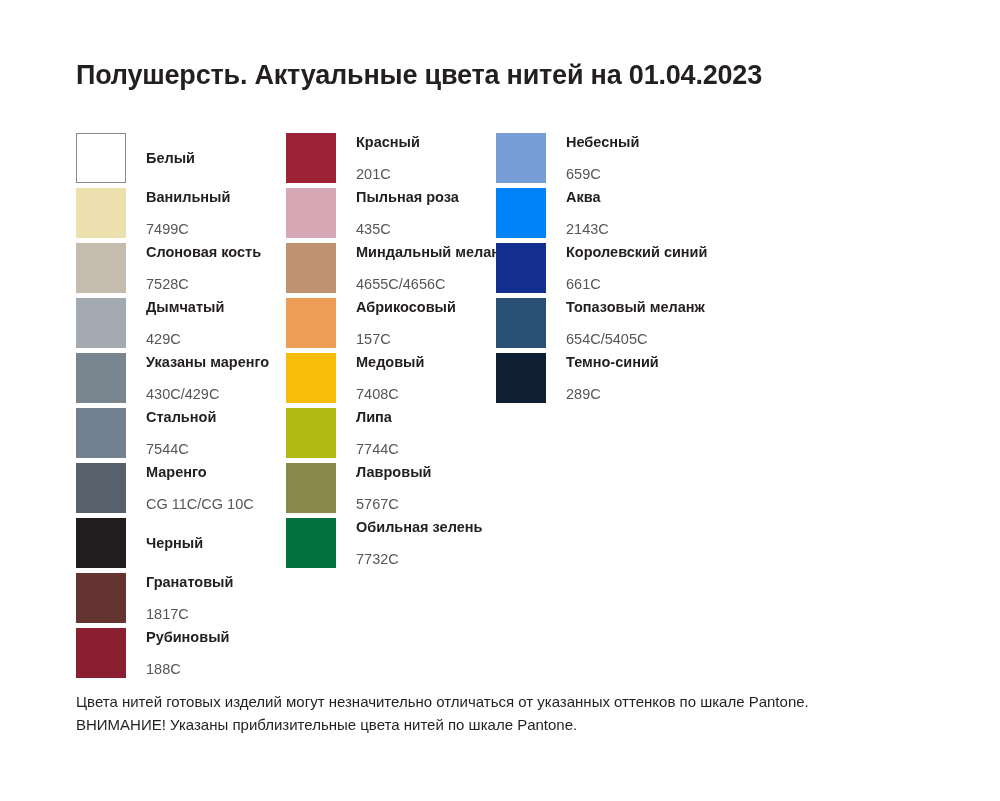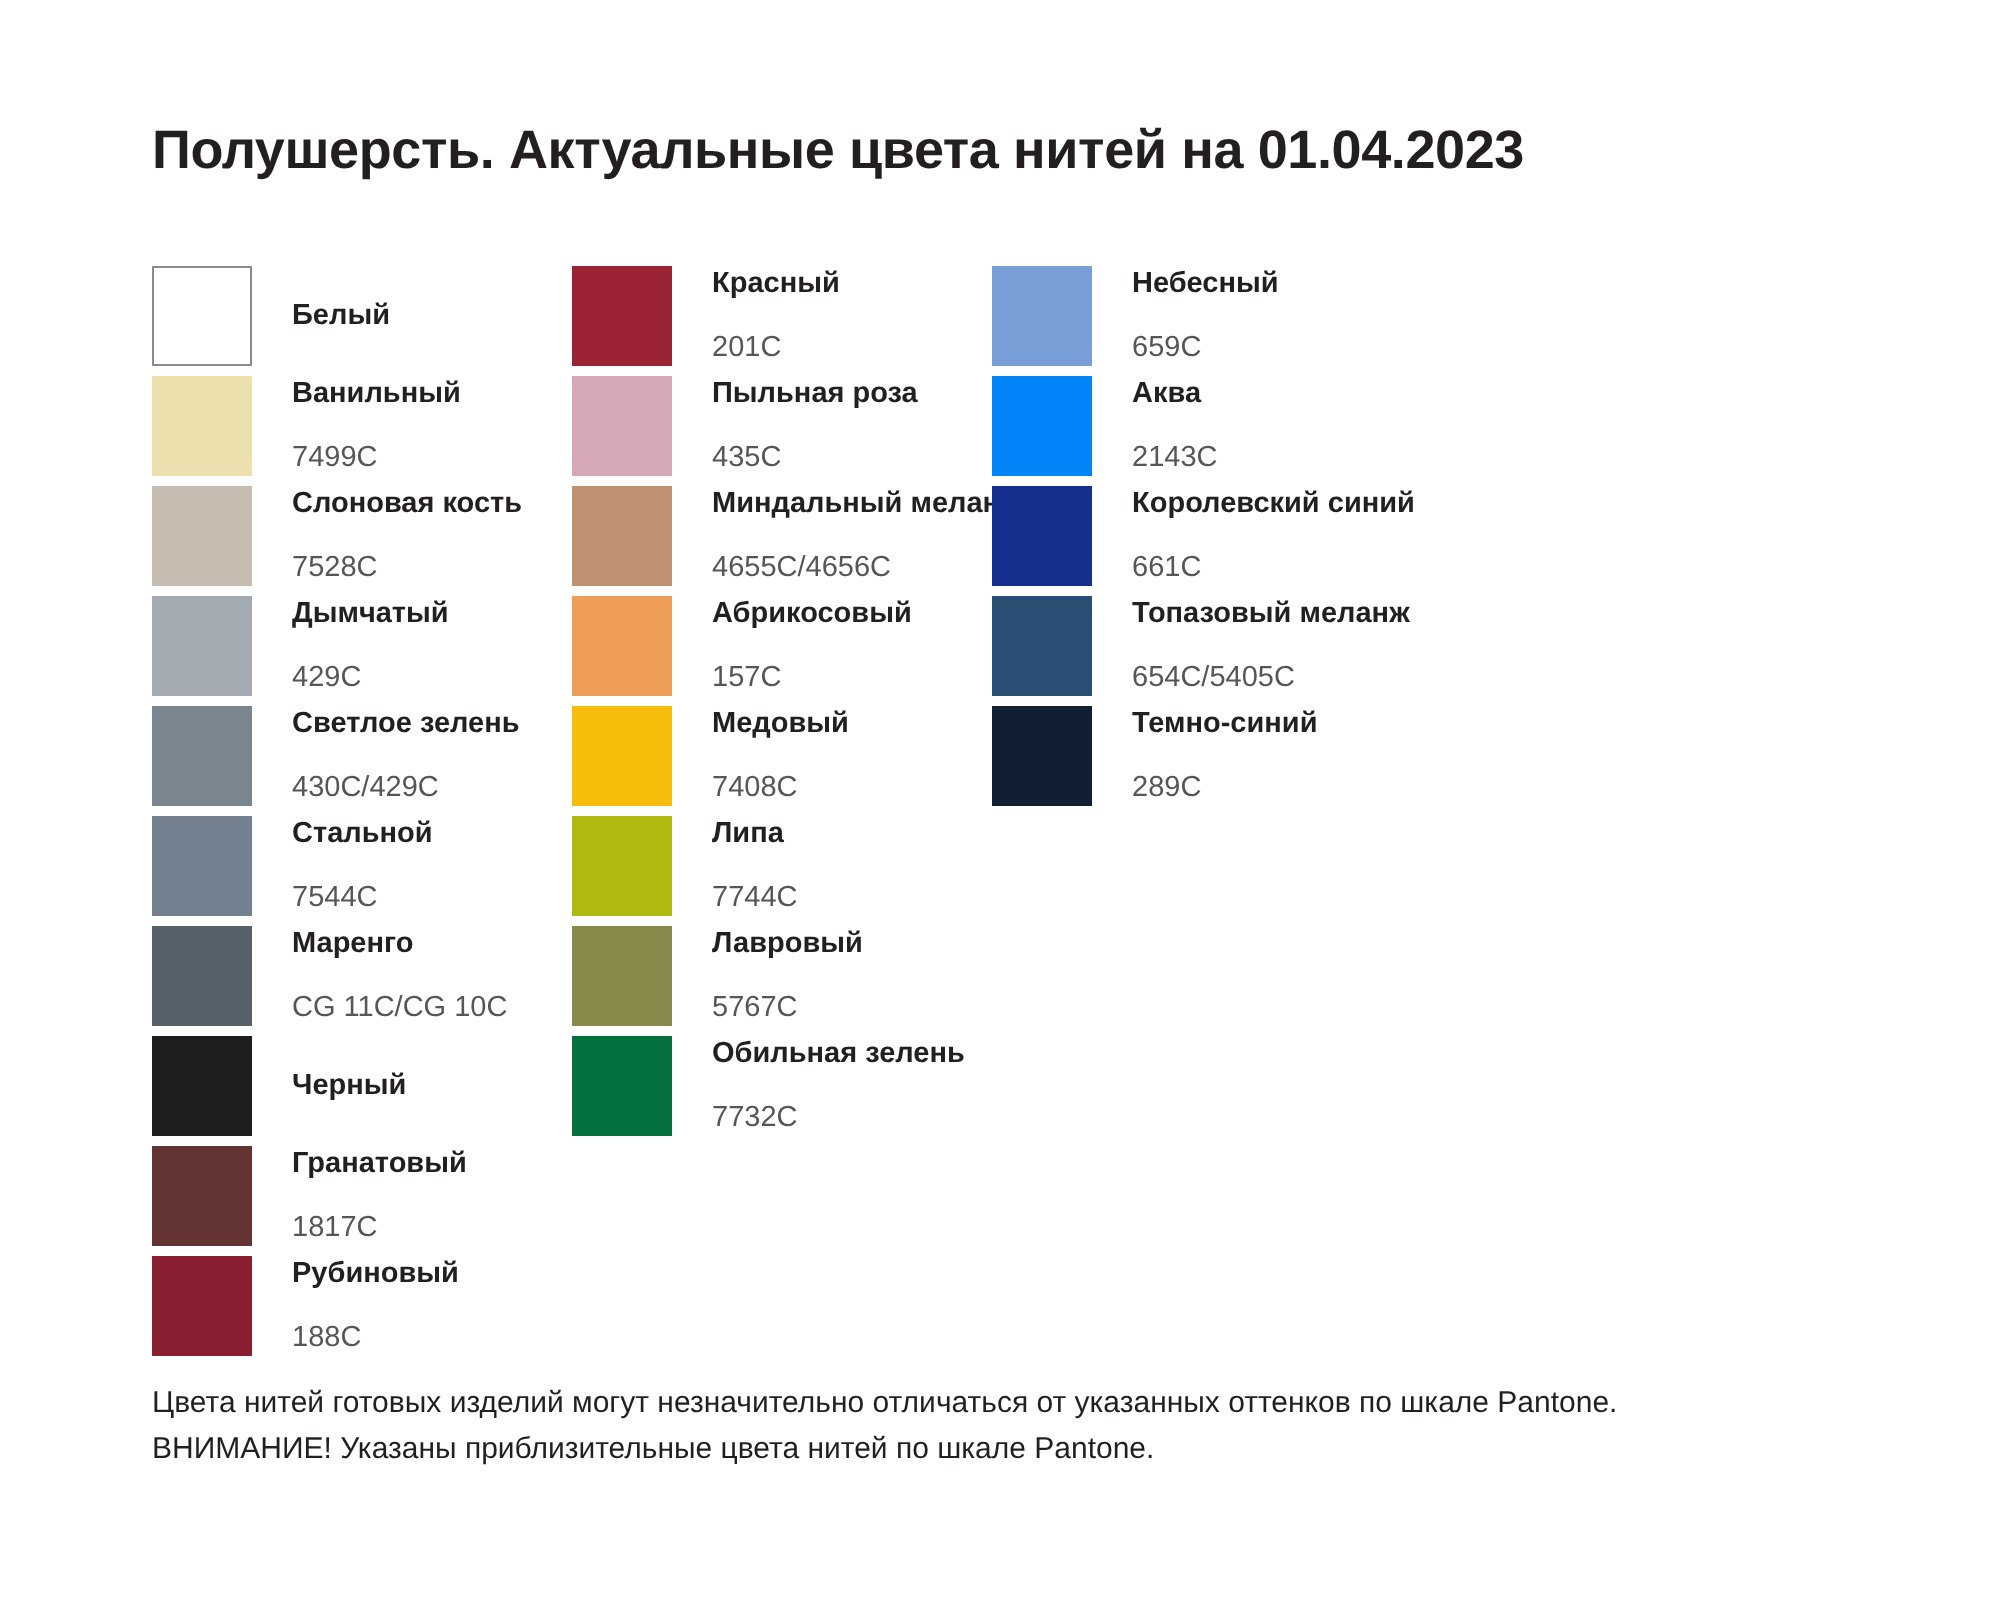--- a/index.html
+++ b/index.html
@@ -136,21 +136,21 @@
         <div class="swatch-row">
           <div class="chip" style="background: rgb(163, 170, 178);"></div>
           <div class="labels">
             <div class="cname">Дымчатый</div>
             <div class="ccode">429C</div>
           </div>
         </div>
         <div class="swatch-row">
           <div class="chip" style="background: rgb(121, 134, 144);"></div>
           <div class="labels">
-            <div class="cname">Светлое зелень</div>
+            <div class="cname">Указаны маренго</div>
             <div class="ccode">430C/429C</div>
           </div>
         </div>
         <div class="swatch-row">
           <div class="chip" style="background: rgb(115, 128, 143);"></div>
           <div class="labels">
             <div class="cname">Стальной</div>
             <div class="ccode">7544C</div>
           </div>
         </div>

